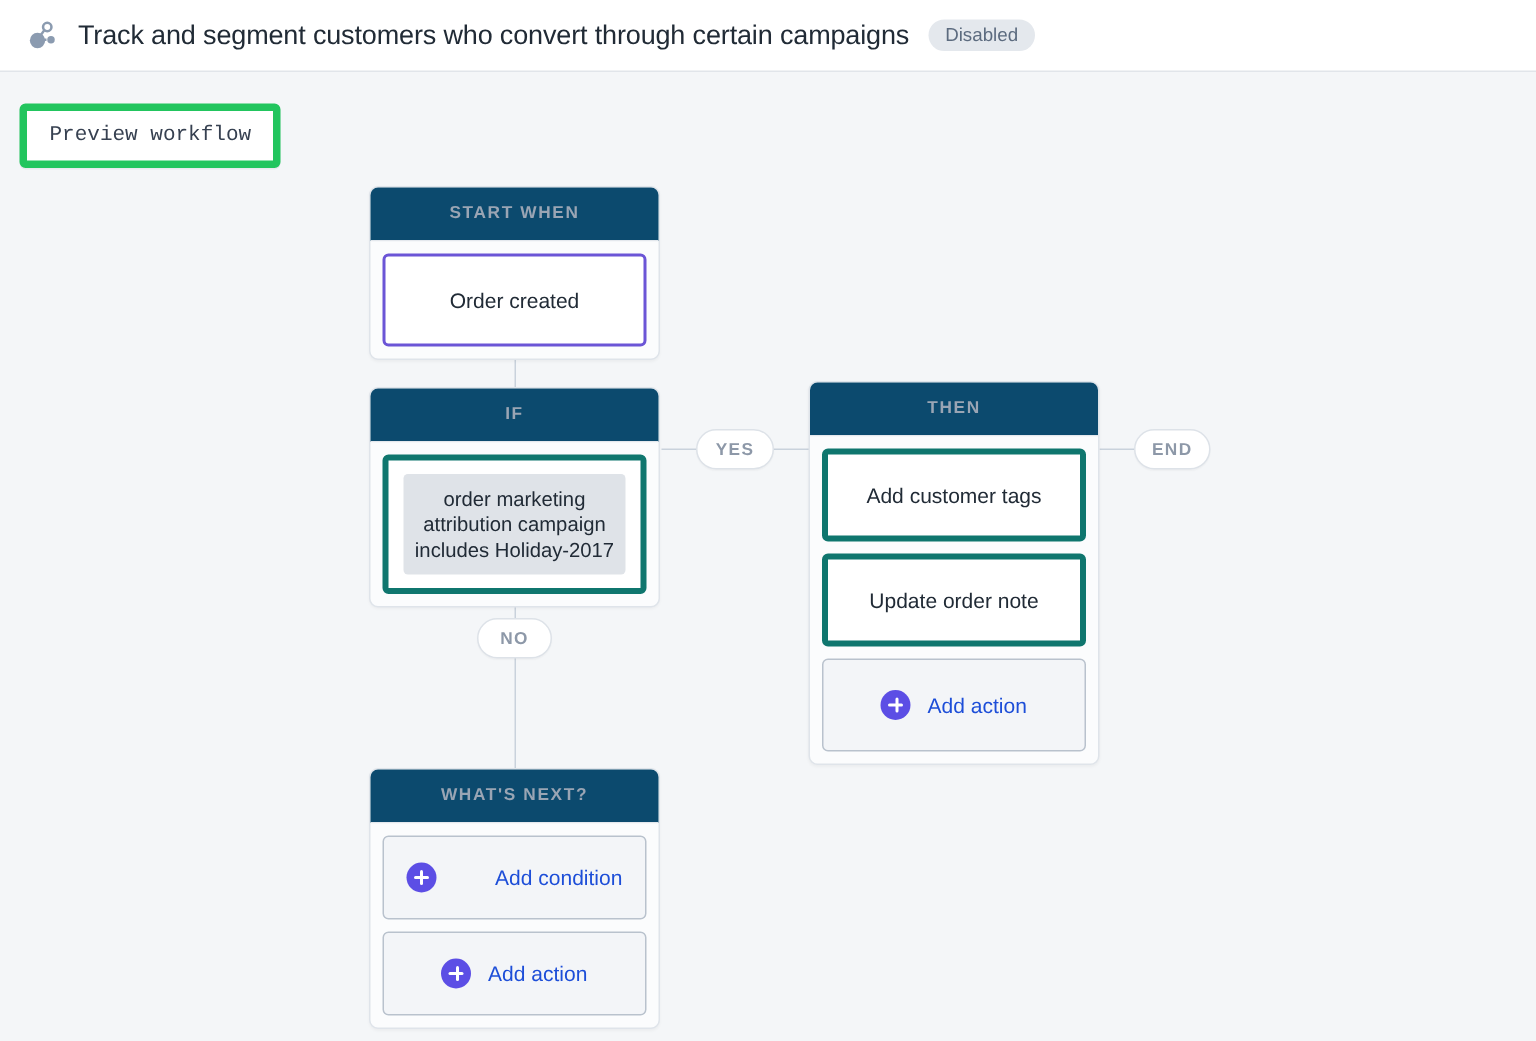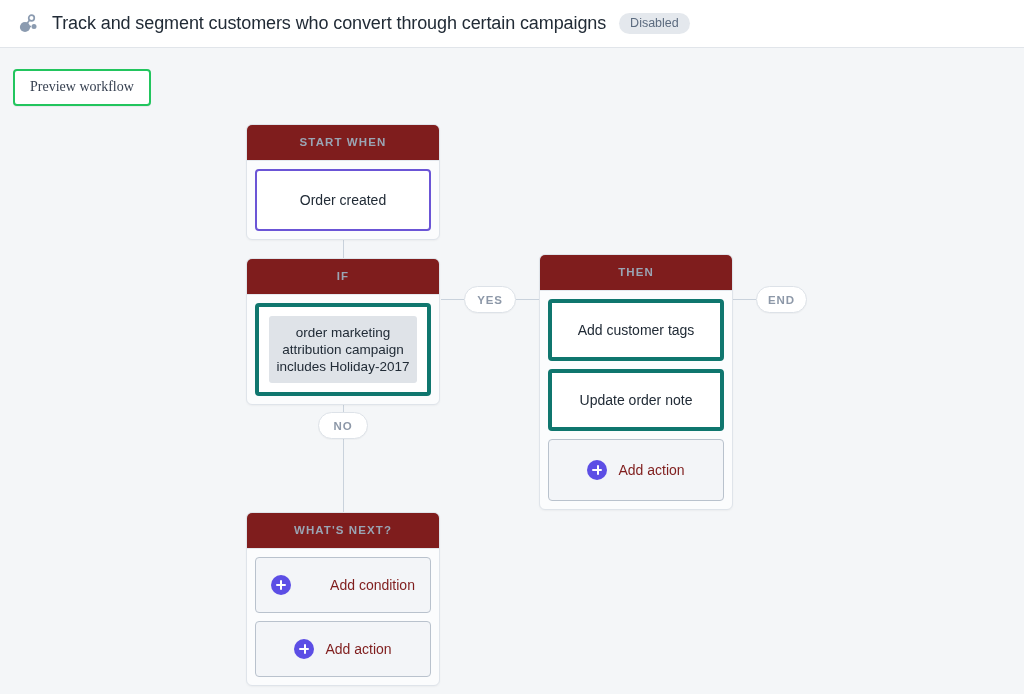--- a/index.html
+++ b/index.html
@@ -51,27 +51,27 @@
   }
 
   
   .toolbar {
     position: absolute;
     top: 69px;
     left: 13px;
   }
   .preview-btn {
     background: #ffffff;
-    border: 2px solid #22c55e;
+    border: 5px solid #22c55e;
     border-radius: 4px;
     box-shadow: 0 1px 0 rgba(22,29,37,0.05);
     font-size: 14px;
     color: #374151;
     padding: 9px 15px 10px;
-    font-family: Liberation Serif, serif;
+    font-family: Liberation Mono, monospace;
     cursor: pointer;
     line-height: 1;
   }
 
   
   .canvas {
     position: absolute;
     top: 48px;
     left: 0;
     width: 1024px;
@@ -89,21 +89,21 @@
   
   .node {
     position: absolute;
     background: #fbfcfd;
     border: 1px solid #dfe4ea;
     border-radius: 6px;
     box-shadow: 0 1px 2px rgba(22,29,37,0.04);
     box-sizing: border-box;
   }
   .node-header {
-    background: #7f1d1d;
+    background: #0c4a6e;
     border-bottom: 1px solid #e4e8ed;
     border-radius: 5px 5px 0 0;
     text-align: center;
     font-size: 11.5px;
     font-weight: bold;
     letter-spacing: 1.1px;
     color: #9aa5b4;
     padding: 12px 0 11px;
     line-height: 1;
   }
@@ -132,21 +132,21 @@
 
   
   .add-btn {
     background: #f3f5f8;
     border: 1px solid #b9c2cd;
     border-radius: 4px;
     display: flex;
     align-items: center;
     justify-content: center;
     font-size: 14px;
-    color: #7f1d1d;
+    color: #1d4ed8;
     cursor: pointer;
     box-sizing: border-box;
   }
   .plus {
     width: 20px;
     height: 20px;
     flex: 0 0 20px;
     border-radius: 50%;
     background: #5c4ee5;
     position: relative;

